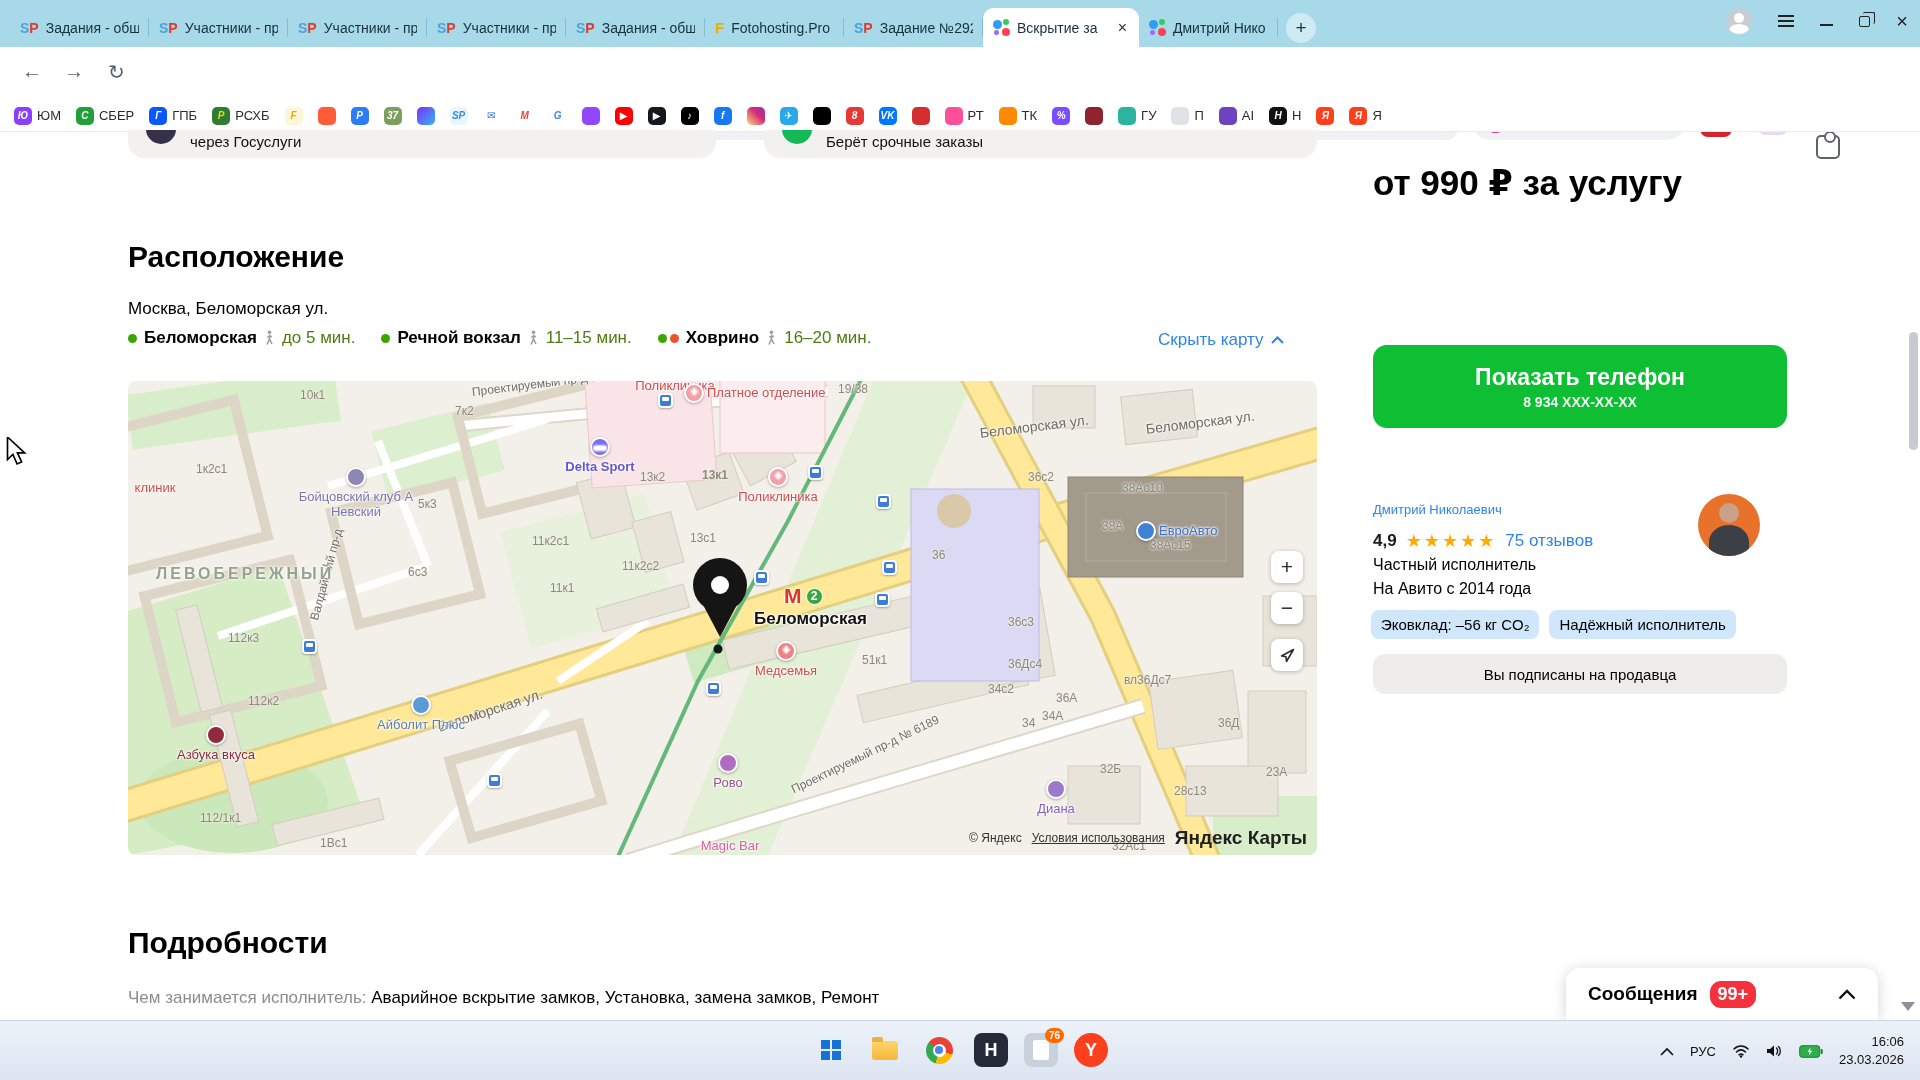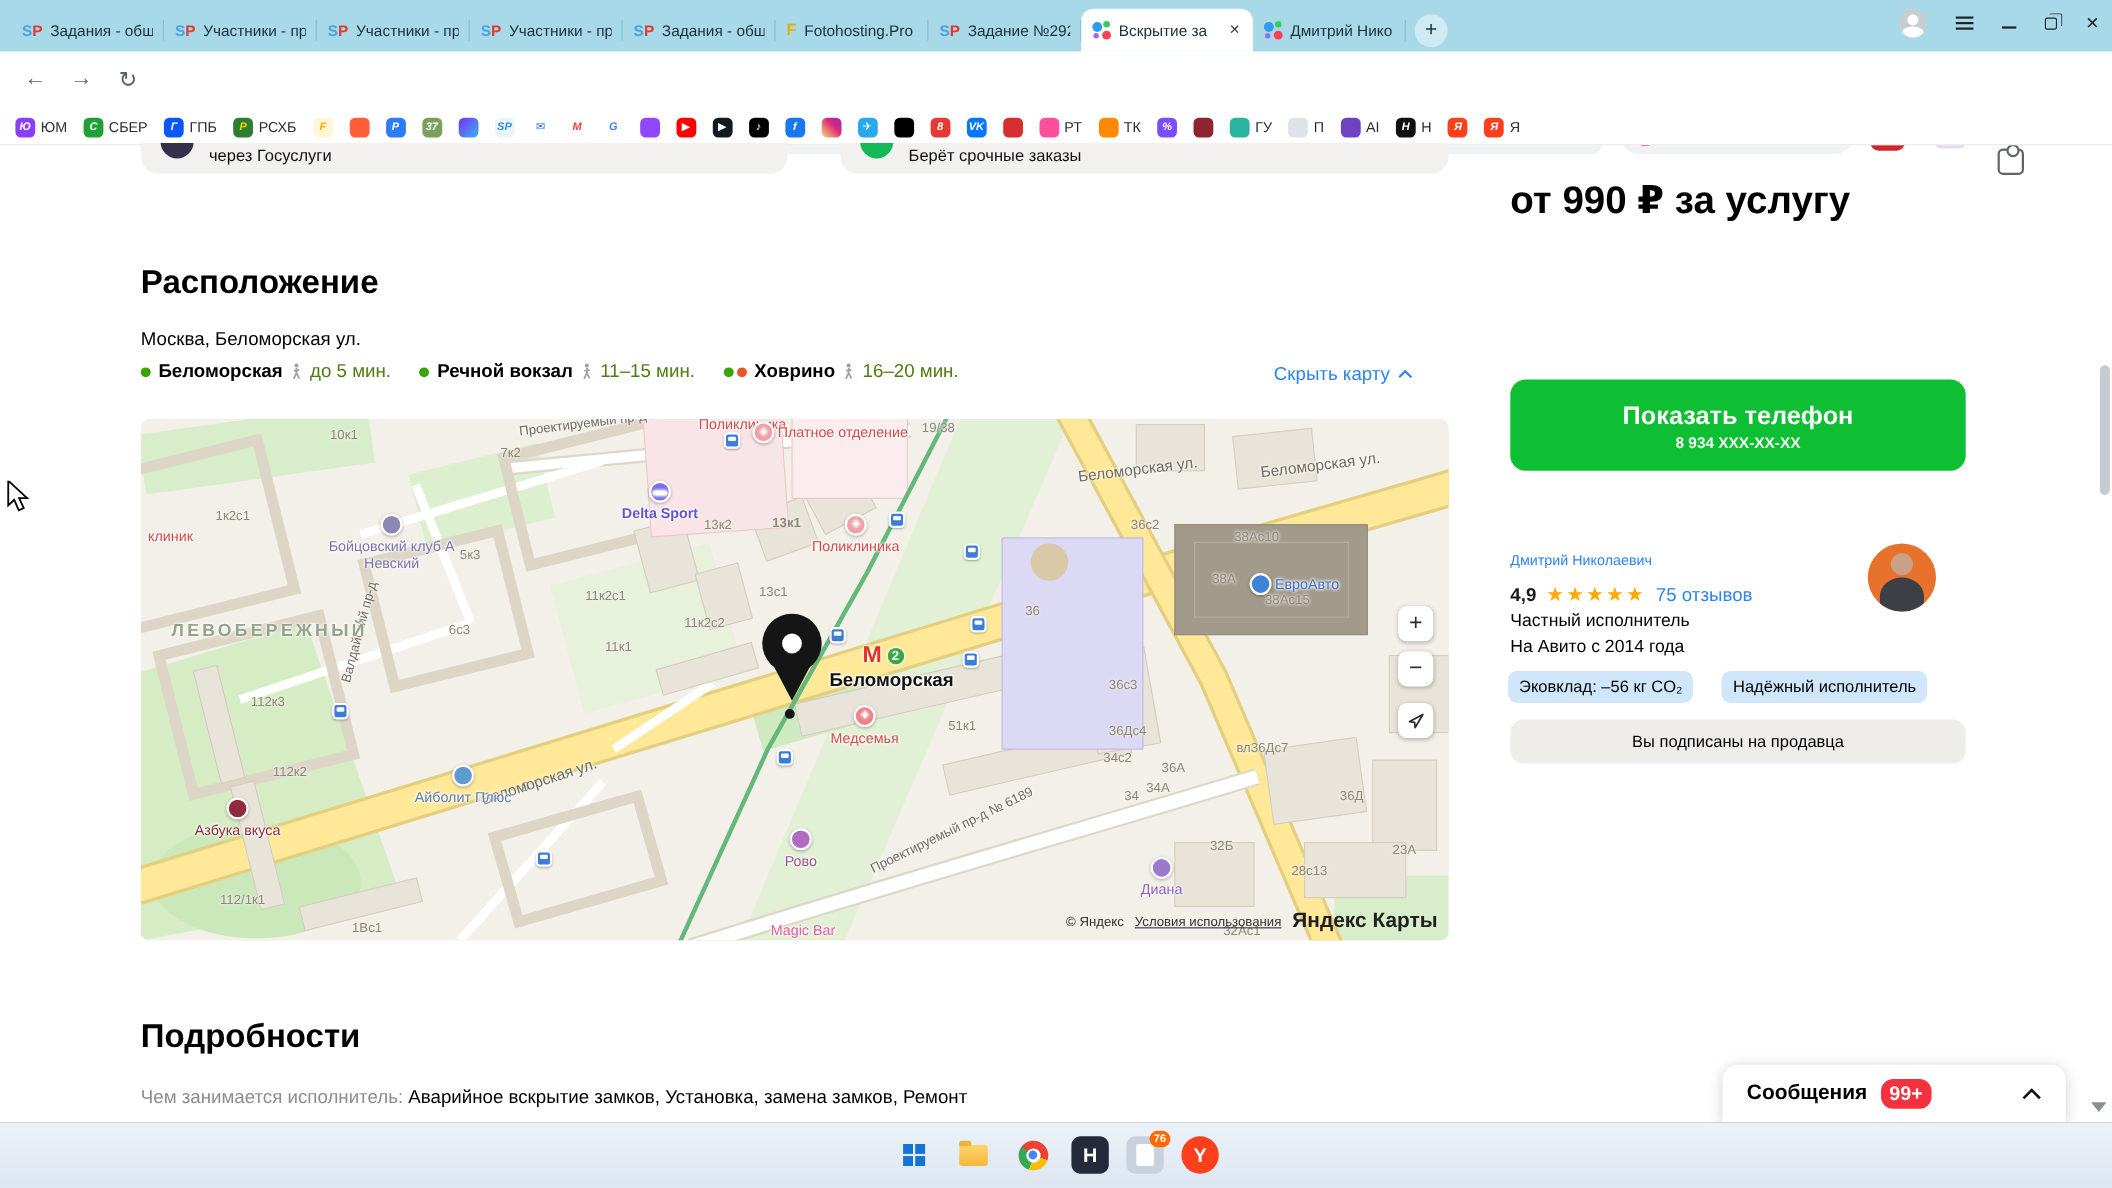--- a/index.html
+++ b/index.html
@@ -103,21 +103,21 @@
   .price { position:absolute; left:1373px; top:163px; font-size:35px; font-weight:bold; color:#000; }
   .phonebtn { position:absolute; left:1373px; top:345px; width:414px; height:83px; background:#0ebe33; border:none; border-radius:14px; color:#fff; cursor:pointer; display:flex; flex-direction:column; align-items:center; justify-content:center; gap:3px; }
   .phonebtn .l1 { font-size:23px; font-weight:bold; }
   .phonebtn .l2 { font-size:14px; font-weight:bold; opacity:.95; }
   .seller { position:absolute; left:1373px; top:502px; font-size:13px; color:#2d84eb; cursor:pointer; }
   .rating { position:absolute; left:1373px; top:530px; display:flex; align-items:center; gap:9px; font-size:17px; }
   .rating .stars { color:#ffaa00; font-size:18px; letter-spacing:2px; }
   .rating .rev { color:#2d84eb; cursor:pointer; }
   .sline1 { position:absolute; left:1373px; top:556px; font-size:16px; color:#000; }
   .sline2 { position:absolute; left:1373px; top:580px; font-size:16px; color:#000; }
-  .badges { position:absolute; left:1371px; top:610px; display:flex; gap:26px; }
+  .badges { position:absolute; left:1371px; top:610px; display:flex; gap:10px; }
   .badge { background:#cfe6fb; border-radius:8px; padding:6px 10px; font-size:15px; color:#000; white-space:nowrap; }
   .subscribed { position:absolute; left:1373px; top:654px; width:414px; height:40px; background:#efedea; border:none; border-radius:12px; font-size:15px; color:#000; cursor:pointer; font-family:inherit; }
   .avatar { position:absolute; left:1698px; top:494px; width:62px; height:62px; border-radius:50%; background:#e8712c; overflow:hidden; }
   .avatar::before { content:""; position:absolute; left:21px; top:9px; width:20px; height:20px; border-radius:50%; background:#caa188; }
   .avatar::after { content:""; position:absolute; left:11px; top:31px; width:40px; height:34px; border-radius:50% 50% 0 0; background:#3c3f46; }
 
   
   .dline { position:absolute; left:128px; top:988px; font-size:17px; }
   .dline .lab { color:#8c8c8c; }
   .dline .val { color:#000; }
@@ -602,21 +602,21 @@
       <span class="hn" style="left: 928px; top: 310px;">36А</span>
       <span class="hn" style="left: 894px; top: 335px;">34</span>
       <span class="hn" style="left: 996px; top: 292px;">вл36Дс7</span>
       <span class="hn" style="left: 1090px; top: 335px;">36Д</span>
       <span class="hn" style="left: 1144px; top: 353px; margin-left: 48px;">23с5</span>
       <span class="hn" style="left: 1138px; top: 384px;">23А</span>
       <span class="hn" style="left: 1046px; top: 403px;">28с13</span>
       <span class="hn" style="left: 984px; top: 431px; margin-top: 27px;">32Ас1</span>
       <span class="hn" style="left: 972px; top: 381px;">32Б</span>
       <span class="hn" style="left: 734px; top: 272px;">51к1</span>
-      <span class="hn" style="left: 860px; top: 301px; margin-left: 15px;">34с2</span>
+      <span class="hn" style="left: 860px; top: 301px;">34с2</span>
       <span class="hn" style="left: 880px; top: 276px;">36Дс4</span>
       <span class="hn" style="left: 914px; top: 328px;">34А</span>
     </div>
 
   <div>
 
   <span class="street" style="left: 852px; top: 44px; font-size: 14px; transform: rotate(-7deg);">Беломорская ул.</span>
       <span class="street" style="left: 1018px; top: 40px; font-size: 14px; transform: rotate(-7deg);">Беломорская ул.</span>
       <span class="street" style="left: 310px; top: 338px; font-size: 14px; transform: rotate(-18deg);">Беломорская ул.</span>
       <span class="street" style="left: 186px; top: 232px; font-size: 12px; transform: rotate(-75deg);">Валдайский пр-д</span>
@@ -769,13 +769,36 @@
       </div>
     <div class="tbi">
         <span class="chrome"></span>
       </div>
     <div class="tbi happ">H</div>
     <div class="tbi app76">
         <span class="nbadge">76</span>
       </div>
     <div class="tbi ybrowser">Y</div>
   </div>
+  <div class="tray">
+    <svg width="14" height="9" viewBox="0 0 14 9">
+        <path d="M1 8 L7 2 L13 8" stroke="#111" stroke-width="1.6" fill="none"></path>
+      </svg>
+    <span class="lang">РУС</span>
+    <svg width="18" height="14" viewBox="0 0 18 14">
+        <path d="M2 5 C6 1 12 1 16 5 M4.5 8 C7.5 5.2 10.5 5.2 13.5 8 M7 10.8 C8.2 9.8 9.8 9.8 11 10.8" stroke="#111" stroke-width="1.5" fill="none" stroke-linecap="round"></path>
+        <circle cx="9" cy="12.5" r="1.2" fill="#111"></circle>
+      </svg>
+    <svg width="17" height="14" viewBox="0 0 17 14">
+        <path d="M1 5 H4 L8 1.5 V12.5 L4 9 H1 Z" fill="#111"></path>
+        <path d="M10.5 4 C12 5.5 12 8.5 10.5 10 M12.5 2.5 C15 5 15 9 12.5 11.5" stroke="#111" stroke-width="1.3" fill="none" stroke-linecap="round"></path>
+      </svg>
+    <svg width="24" height="13" viewBox="0 0 24 13">
+        <rect x="0.7" y="0.7" width="20" height="11.6" rx="2.5" fill="#2fae4b" stroke="#1d7b33"></rect>
+        <rect x="21.7" y="4" width="2" height="5" rx="1" fill="#1d7b33"></rect>
+        <path d="M11.5 2.5 L8.5 7 H10.7 L9.8 10.6 L13.3 5.8 H11.1 Z" fill="#fff"></path>
+      </svg>
+    <div class="clock">
+      <div>16:06</div>
+      <div>23.03.2026</div>
+    </div>
+  </div>
 </div>
 
 </body></html>

